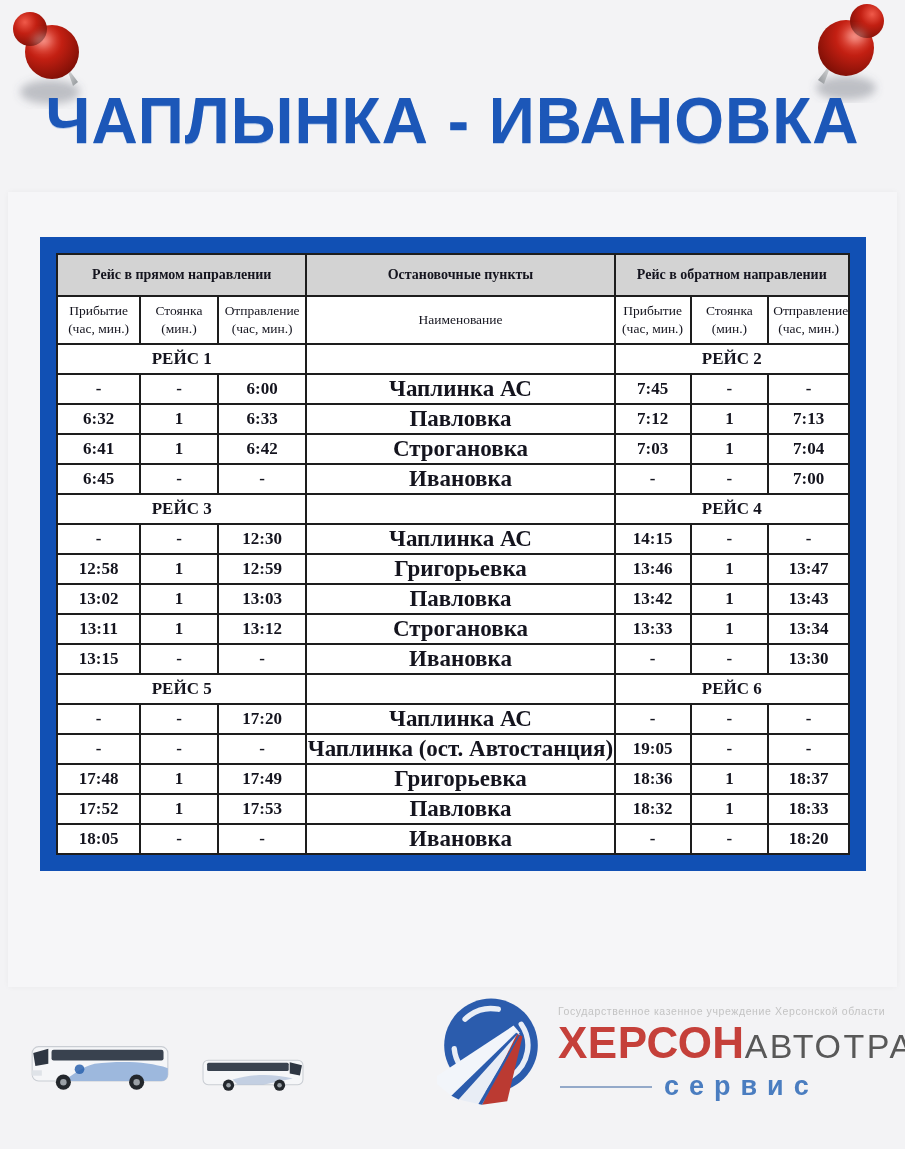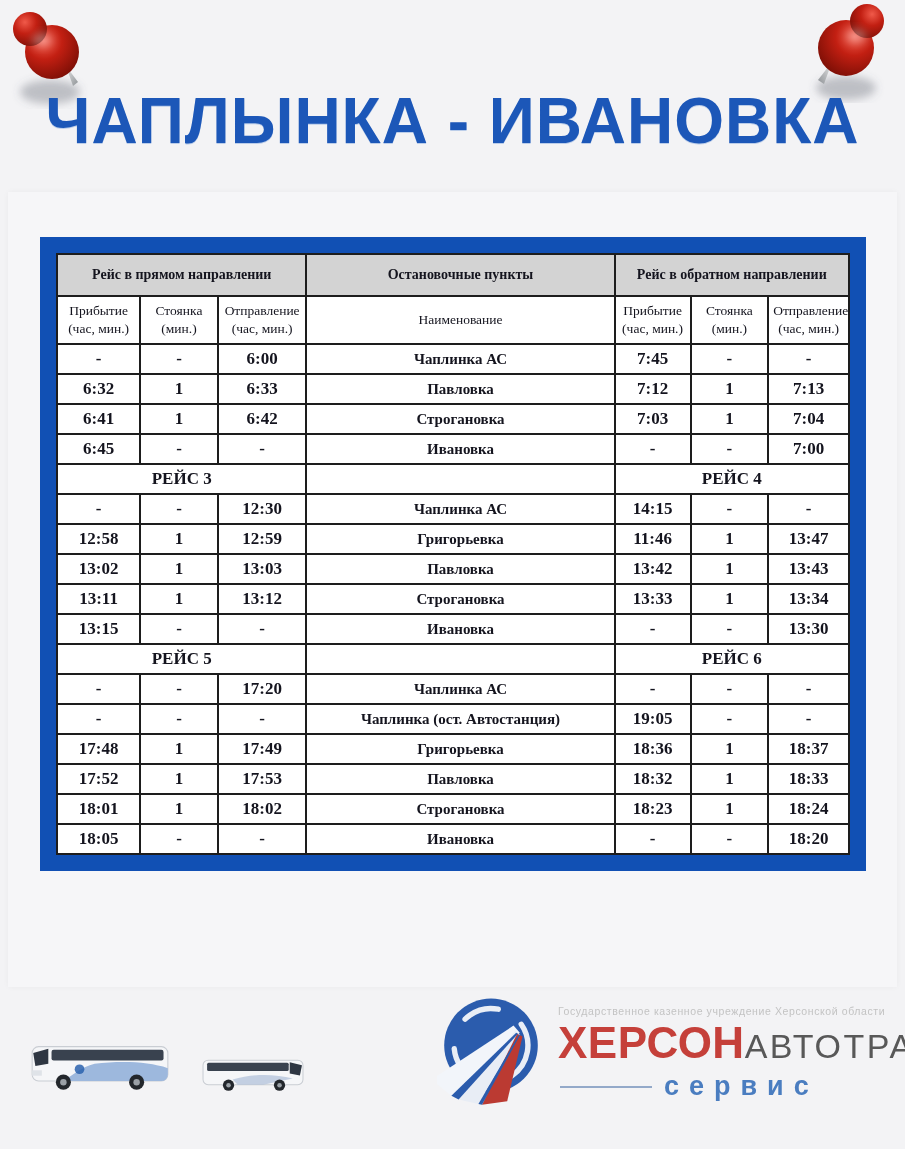--- a/index.html
+++ b/index.html
@@ -73,21 +73,21 @@
     font-weight:bold;
     font-size:18px;
     height:28px;
   }
   tbody.sections td {
     height:30px;
     font-weight:bold;
     font-size:17px;
     background:#fff;
   }
-  tbody.sections td.stop { font-size:15px; }
+  tbody.sections td.stop { font-size:23px; }
   
   .footer-brand {
     position:absolute; left:437px; top:993px;
     display:flex; align-items:flex-start; gap:13px;
     font-family:"Liberation Sans", sans-serif;
   }
   .brand-text { padding-top:12px; }
   .org-line {
     font-size:10.5px;
     letter-spacing:0.6px;
@@ -169,20 +169,25 @@
             <th>Прибытие (час, мин.)</th>
             <th>Стоянка (мин.)</th>
             <th>Отправление (час, мин.)</th>
             <th>Наименование</th>
             <th>Прибытие (час, мин.)</th>
             <th>Стоянка (мин.)</th>
             <th>Отправление (час, мин.)</th>
           </tr>
         </thead>
         <tbody class="sections">
+            <tr class="section-row">
+              <td colspan="3">РЕЙС 1</td>
+              <td colspan="1"></td>
+              <td colspan="3">РЕЙС 2</td>
+            </tr>
             <tr>
               <td class="time">-</td>
               <td class="time">-</td>
               <td class="time">6:00</td>
               <td class="stop">Чаплинка АС</td>
               <td class="time">7:45</td>
               <td class="time">-</td>
               <td class="time">-</td>
             </tr>
             <tr>
@@ -224,21 +229,21 @@
               <td class="stop">Чаплинка АС</td>
               <td class="time">14:15</td>
               <td class="time">-</td>
               <td class="time">-</td>
             </tr>
             <tr>
               <td class="time">12:58</td>
               <td class="time">1</td>
               <td class="time">12:59</td>
               <td class="stop">Григорьевка</td>
-              <td class="time">11:46</td>
+              <td class="time">13:46</td>
               <td class="time">1</td>
               <td class="time">13:47</td>
             </tr>
             <tr>
               <td class="time">13:02</td>
               <td class="time">1</td>
               <td class="time">13:03</td>
               <td class="stop">Павловка</td>
               <td class="time">13:42</td>
               <td class="time">1</td>
@@ -295,29 +300,20 @@
               <td class="time">18:37</td>
             </tr>
             <tr>
               <td class="time">17:52</td>
               <td class="time">1</td>
               <td class="time">17:53</td>
               <td class="stop">Павловка</td>
               <td class="time">18:32</td>
               <td class="time">1</td>
               <td class="time">18:33</td>
-            </tr>
-            <tr>
-              <td class="time">18:01</td>
-              <td class="time">1</td>
-              <td class="time">18:02</td>
-              <td class="stop">Строгановка</td>
-              <td class="time">18:23</td>
-              <td class="time">1</td>
-              <td class="time">18:24</td>
             </tr>
             <tr>
               <td class="time">18:05</td>
               <td class="time">-</td>
               <td class="time">-</td>
               <td class="stop">Ивановка</td>
               <td class="time">-</td>
               <td class="time">-</td>
               <td class="time">18:20</td>
             </tr>

